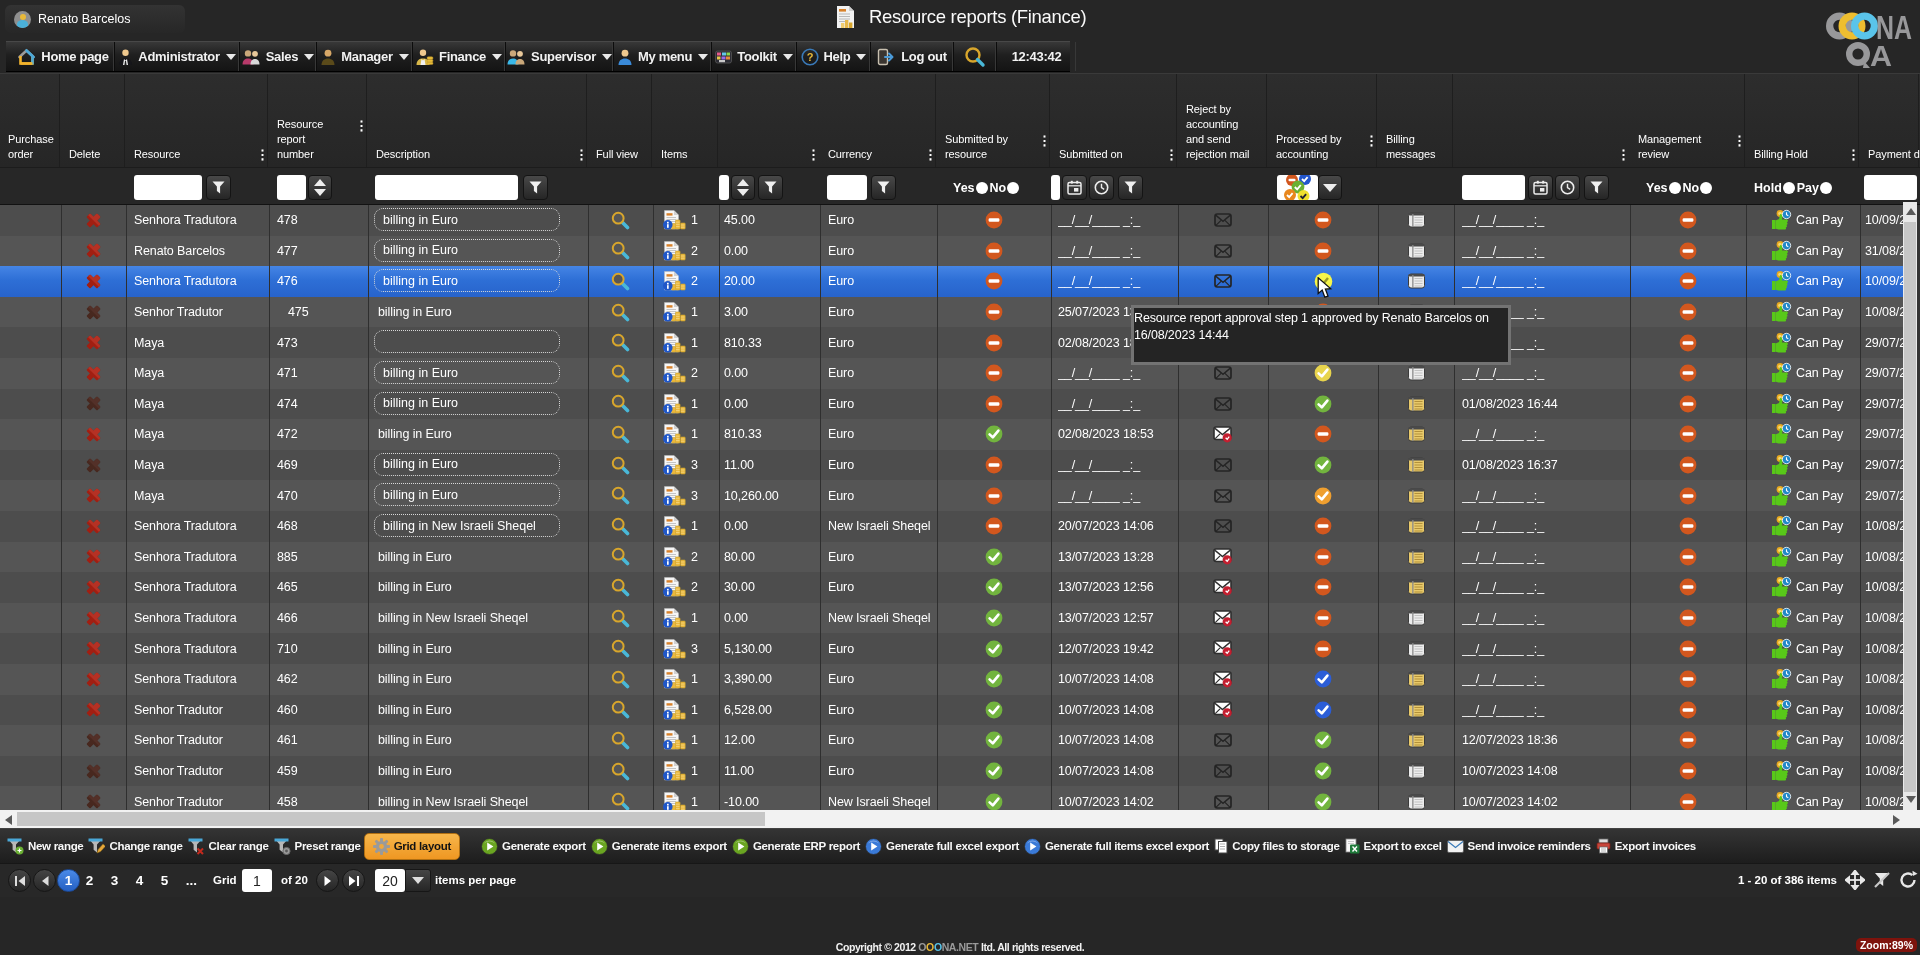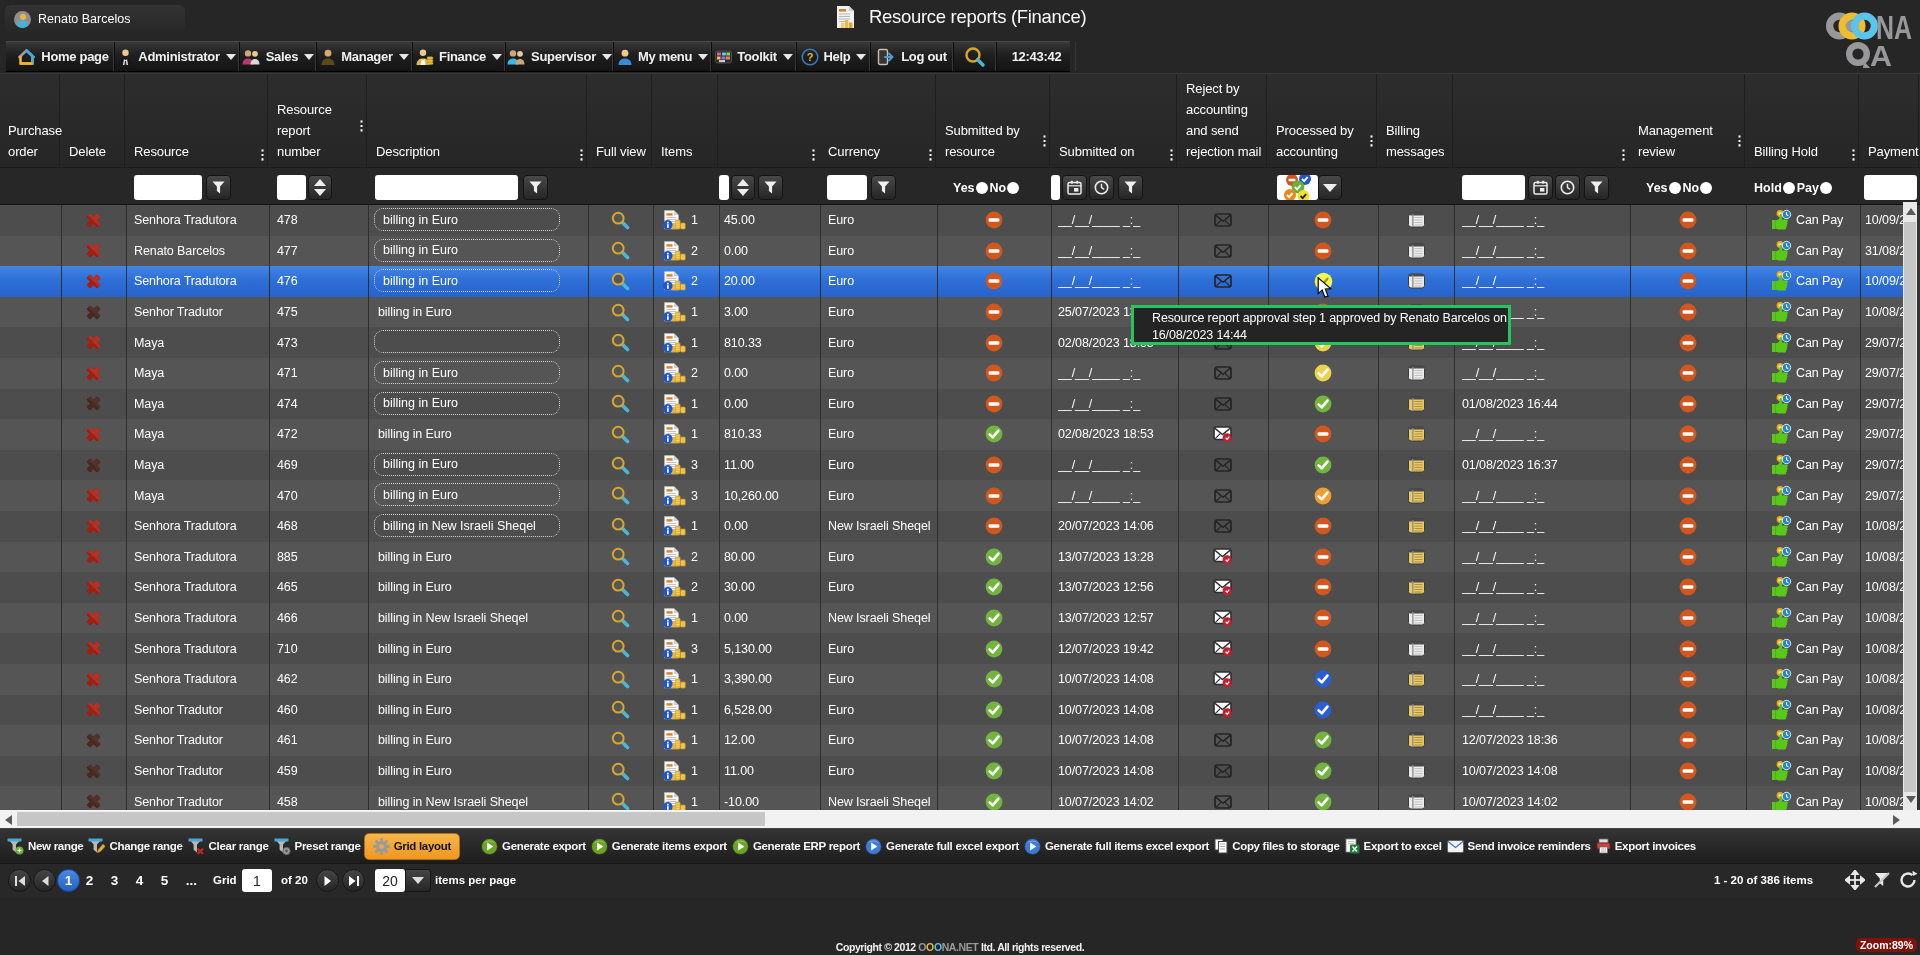--- a/index.html
+++ b/index.html
@@ -9,21 +9,21 @@
 .chip span{margin-left:7px;font-size:12.5px}
 .title{position:absolute;top:5px;left:836px;display:flex;align-items:center}
 .title span{margin-left:13px;font-size:18.5px;letter-spacing:-0.3px;font-weight:400;color:#fafafa}
 .logo{position:absolute;right:6px;top:10px}
 .nav{position:absolute;left:6px;top:41px;width:1064px;height:31px;background:linear-gradient(#383838,#1f1f1f 45%,#141414);border-top:1px solid #484848;border-bottom:1px solid #000}
 .navitem{position:absolute;top:0;height:29px;display:flex;align-items:center;justify-content:center;gap:5px;border-right:1px solid #0c0c0c;box-shadow:inset -1px 0 0 #383838;font-size:13px;font-weight:bold;color:#f2f2f2;white-space:nowrap;letter-spacing:-0.3px}
 .navarr{width:0;height:0;border-left:5px solid transparent;border-right:5px solid transparent;border-top:6px solid #e8e8e8;margin-left:1px}
 .clock{font-size:13px;font-weight:bold}
 .ghead{position:absolute;left:0;top:73px;width:1920px;height:94px;background:linear-gradient(#2d2d2d,#262626);border-top:1px solid #3a3a3a}
 .hcell{position:absolute;top:0;height:94px;border-right:1px solid #1e1e1e;display:flex;align-items:flex-end}
-.htxt{margin:0 0 6px 8px;font-size:13px;line-height:21px;color:#fff;letter-spacing:-0.1px;white-space:nowrap}
+.htxt{margin:0 0 6px 8px;font-size:11px;line-height:15px;color:#fff;letter-spacing:-0.1px;white-space:nowrap}
 .hdots{position:absolute;font-size:13px;font-weight:bold;color:#fff;line-height:12px}
 .frow{position:absolute;left:0;top:167px;width:1920px;height:38px;background:#272727;border-top:1px solid #1c1c1c;border-bottom:1px solid #121212}
 .fin{position:absolute;background:#fff;border-radius:3px;display:flex;align-items:center;justify-content:center;overflow:hidden}
 .fbtn{position:absolute;background:linear-gradient(#484848,#262626);border:1px solid #141414;border-radius:4px;display:flex;align-items:center;justify-content:center}
 .radwrap{position:absolute;display:flex;align-items:center;font-size:12.5px;font-weight:bold}
 .radlab{margin-right:1px}
 .rad{width:12px;height:12px;border-radius:50%;background:#fff;margin-right:2px}
 .grid{position:absolute;left:0;top:205px;width:1920px;height:605px;overflow:hidden}
 .row{position:absolute;left:0;width:1920px;height:30.6px;background:#4d4d4d}
 .row.alt{background:#555555}
@@ -45,21 +45,21 @@
 .pnum{position:absolute;top:5px;width:23px;height:23px;border-radius:50%;display:flex;align-items:center;justify-content:center;font-size:13.5px;font-weight:bold}
 .pnum.cur{background:linear-gradient(#4a8ae8,#2560c2);border:1px solid #1a4a9a}
 .plab{position:absolute;top:10px;font-size:11.5px;font-weight:bold;white-space:nowrap}
 .pin{position:absolute;top:5px;width:30px;height:23px;background:#fff;border-radius:3px;color:#222;font-size:14px;display:flex;align-items:center;justify-content:center}
 .pin{display:flex}
 .parr{position:absolute;top:5px;width:26px;height:23px;background:linear-gradient(#454545,#262626);border:1px solid #161616;border-radius:0 3px 3px 0;display:flex;align-items:center;justify-content:center}
 .pico{position:absolute;top:6px}
 .footer{position:absolute;left:0;top:897px;width:1920px;height:58px;background:#262626}
 .copyr{position:absolute;top:44px;width:1920px;text-align:center;font-size:10.5px;letter-spacing:-0.4px;font-weight:bold;color:#f2f2f2}
 .zoom{position:absolute;right:3px;top:41px;background:#7e130c;color:#fff;font-size:10.5px;font-weight:bold;padding:1px 4px;border-radius:5px}
-.tooltip{position:absolute;left:1131px;top:305px;width:380px;height:40px;background:#242424;border:3px solid #22c55e;font-size:12.5px;letter-spacing:-0.15px;line-height:16.5px;padding:2px 18px;color:#fff;white-space:nowrap}
+.tooltip{position:absolute;left:1131px;top:305px;width:380px;height:60px;background:#242424;border:3px solid #737373;font-size:12.5px;letter-spacing:-0.15px;line-height:16.5px;padding:2px 0;color:#fff;white-space:nowrap}
 .cursor{position:absolute;left:1317px;top:277px}
 </style></head><body>
 <div class="chip">
     <div class="av"></div>
     <span>Renato Barcelos</span>
   </div>
 <div class="title">
     <svg width="20" height="24" viewBox="0 0 20 24" style="">
       <path d="M1 1 h12 l5 5 v17 h-17 z" fill="#f2f2f2"></path>
       <path d="M13 1 l5 5 h-5 z" fill="#cfcfcf"></path>
@@ -633,21 +633,21 @@
       <div class="cc" style="left:61px;width:65px">
         <svg width="17" height="17" viewBox="0 0 17 17" style="">
           <g transform="rotate(45 8.5 8.5)">
             <rect x="1" y="5.9" width="15" height="5.2" rx="1" fill="#48281f"></rect>
             <rect x="5.9" y="1" width="5.2" height="15" rx="1" fill="#48281f"></rect>
             <path d="M1 8.5 v-1.6 a1 1 0 0 1 1-1 h3.9 V2 a1 1 0 0 1 1-1 h3.2 a1 1 0 0 1 1 1 v3.9 H15 a1 1 0 0 1 1 1 v1.6 z" fill="#533028"></path>
           </g>
         </svg>
       </div>
       <div class="cl" style="left:134px;width:135px">Senhor Tradutor</div>
-      <div class="cl" style="left:277px;width:91px">475</div>
+      <div class="cl" style="left:288px;width:91px">475</div>
       <div class="cl" style="left:378px;width:200px">billing in Euro</div>
       <div class="cc" style="left:588px;width:65px">
         <svg width="19" height="19" viewBox="0 0 19 19" style="">
           <line x1="12" y1="12" x2="16.5" y2="16.5" stroke="#49b8d8" stroke-width="3.6" stroke-linecap="round"></line>
           <circle cx="7.2" cy="7.2" r="5.4" fill="#565656" stroke="#d8a62c" stroke-width="2"></circle>
         </svg>
       </div>
       <div class="cl" style="left:662px;width:57px">
         <svg width="24" height="20" viewBox="0 0 24 20" style="">
           <path d="M2.5 0.5 h9.5 l4.5 4.5 v14 h-14 z" fill="#f6f6f6" stroke="#bdbdbd" stroke-width="0.5"></path>
@@ -2301,21 +2301,21 @@
       <svg width="12" height="12" viewBox="0 0 12 12" style="">
         <path d="M1 1 L7.5 6 L1 11 Z" fill="#fff"></path>
         <path d="M10 1 v10" stroke="#fff" stroke-width="2"></path>
       </svg>
     </div>
     <div class="pin" style="left:375px;width:30px">20</div>
     <div class="parr" style="left:405px">
       <div style="width:0;height:0;border-left:6px solid transparent;border-right:6px solid transparent;border-top:7px solid #ddd"></div>
     </div>
     <div class="plab" style="left:435px">items per page</div>
-    <div class="plab" style="left:1690px;width:147px;text-align:center">1 - 20 of 386 items</div>
+    <div class="plab" style="left:1690px;width:147px;text-align:right">1 - 20 of 386 items</div>
     <div class="pico" style="left:1845px"><svg width="20" height="20" viewBox="0 0 20 20" style="">
         <g stroke="#e8e8e8" stroke-width="1.8" fill="#e8e8e8">
           <line x1="10" y1="3" x2="10" y2="17"></line>
           <line x1="3" y1="10" x2="17" y2="10"></line>
           <path d="M10 0.5 l2.8 3.6 h-5.6 z"></path>
           <path d="M10 19.5 l2.8-3.6 h-5.6 z"></path>
           <path d="M0.5 10 l3.6-2.8 v5.6 z"></path>
           <path d="M19.5 10 l-3.6-2.8 v5.6 z"></path>
         </g>
       </svg></div>

